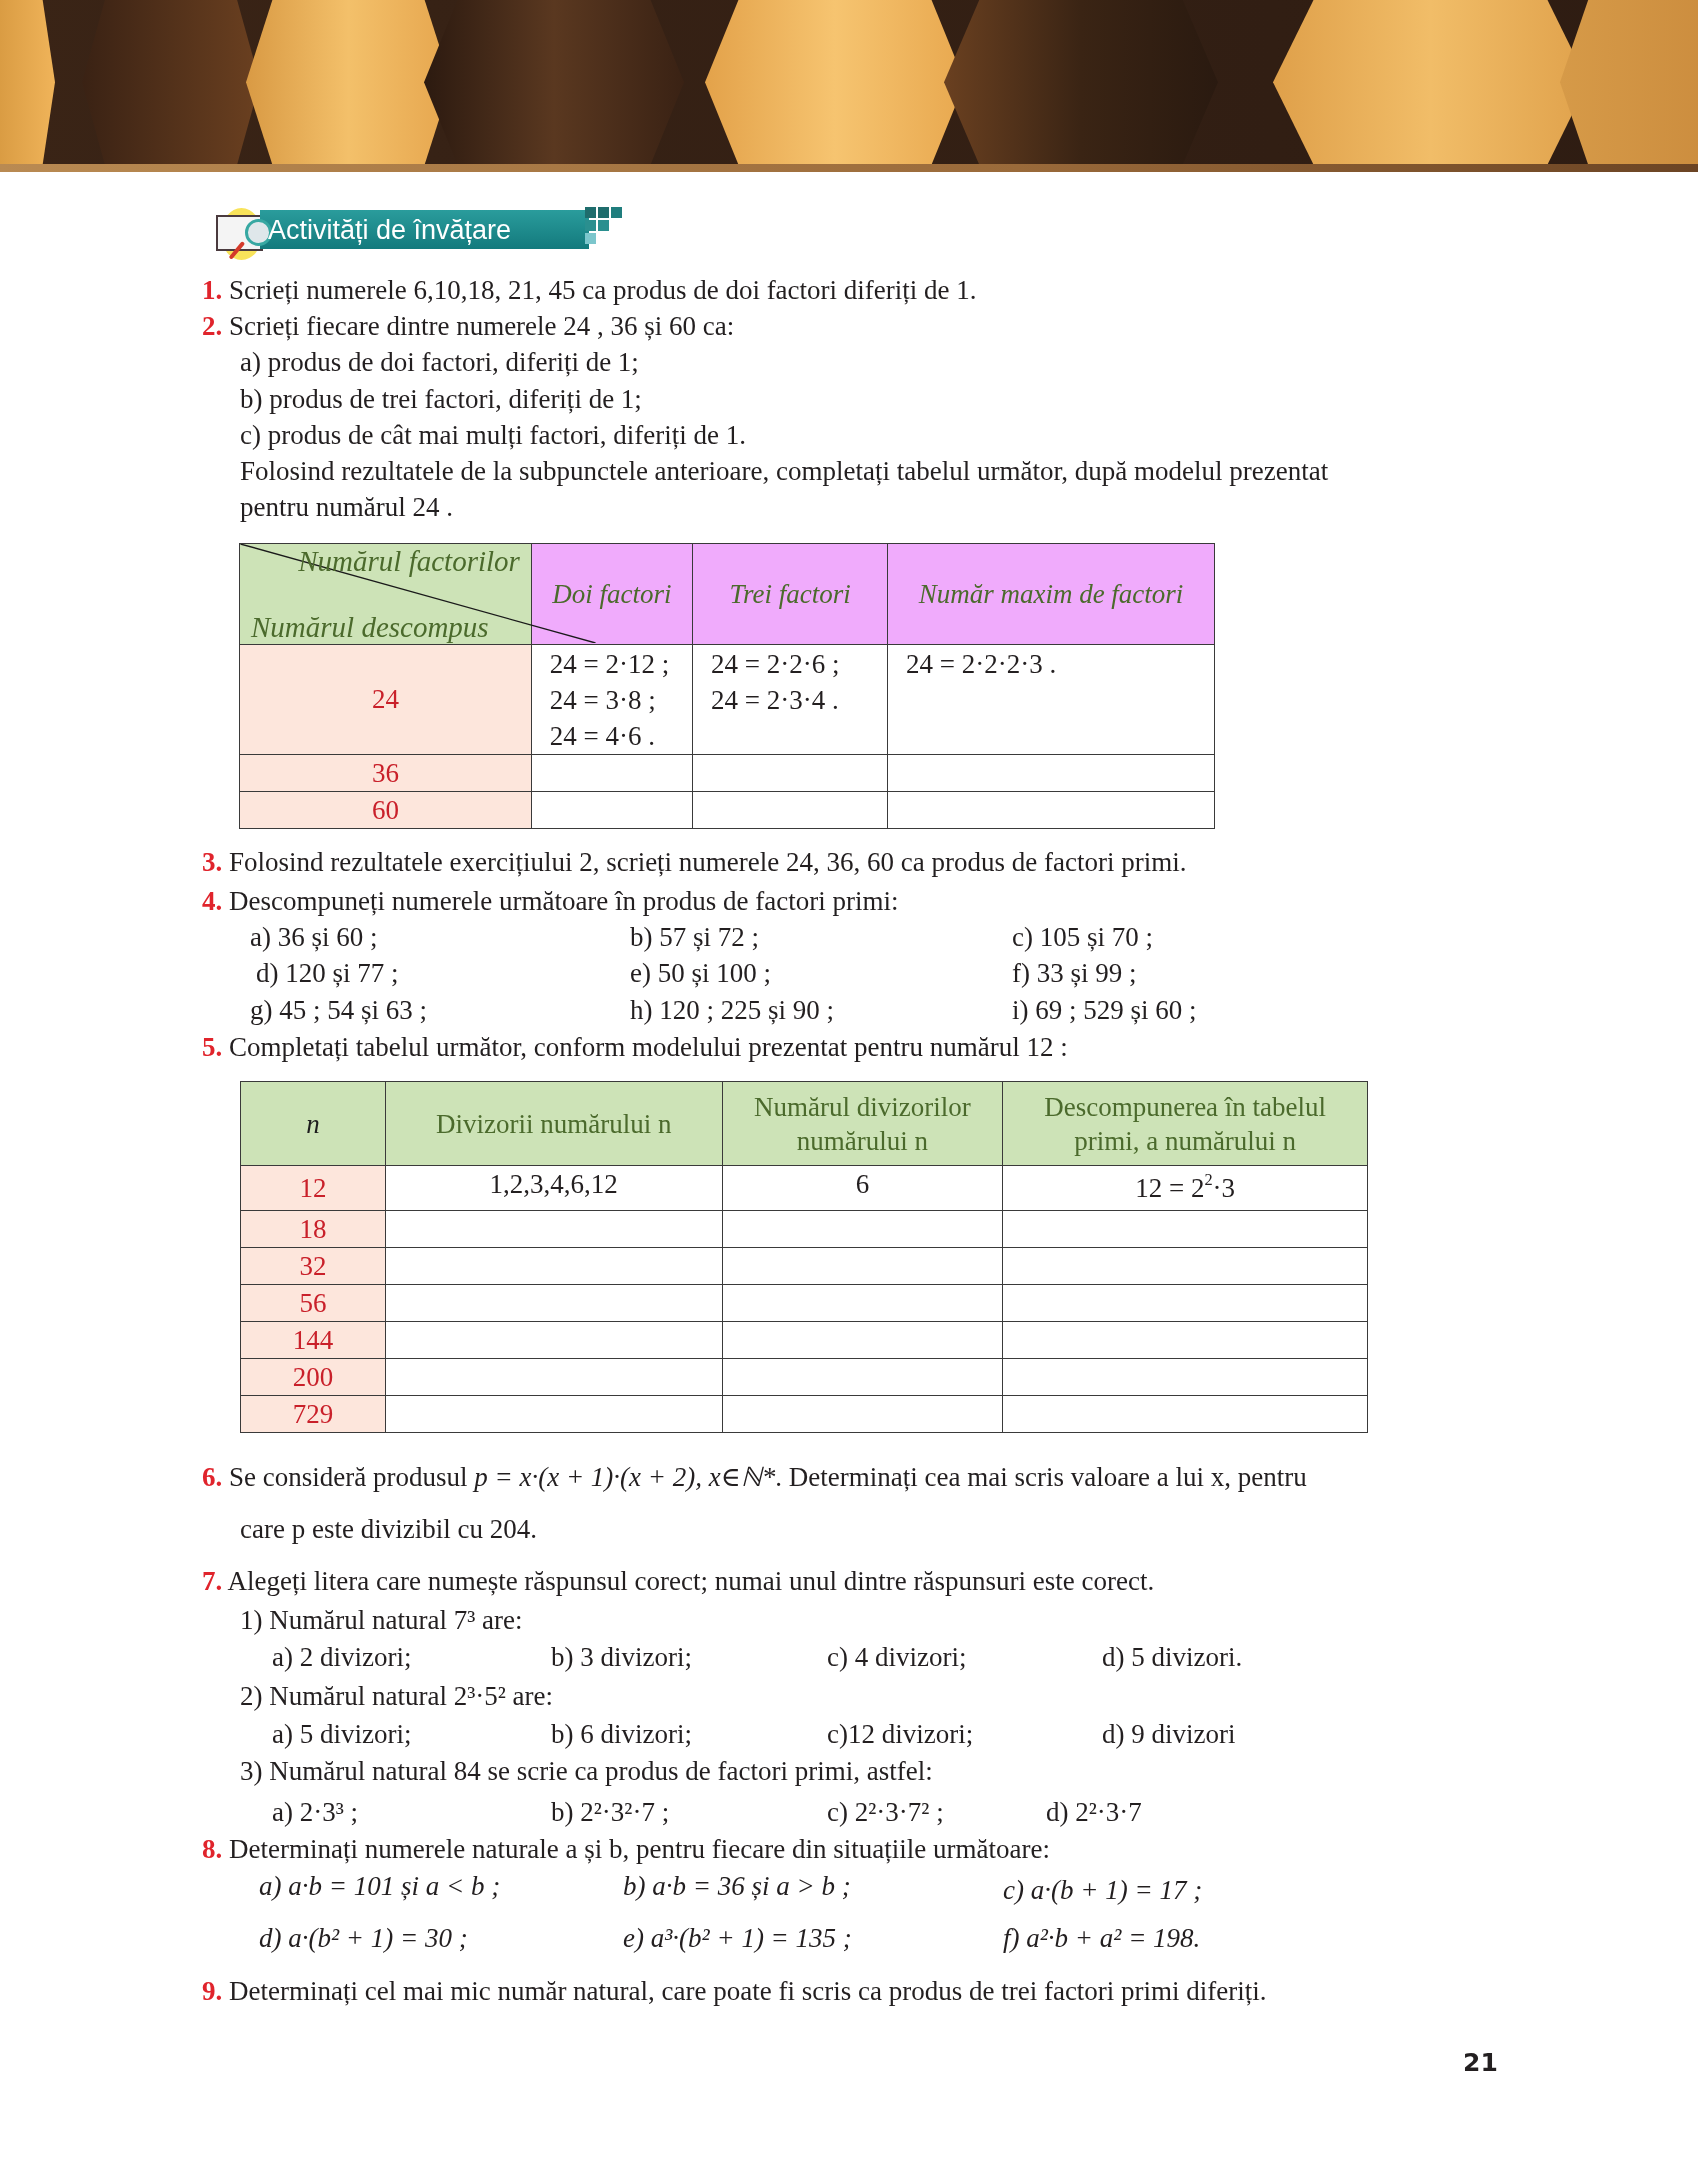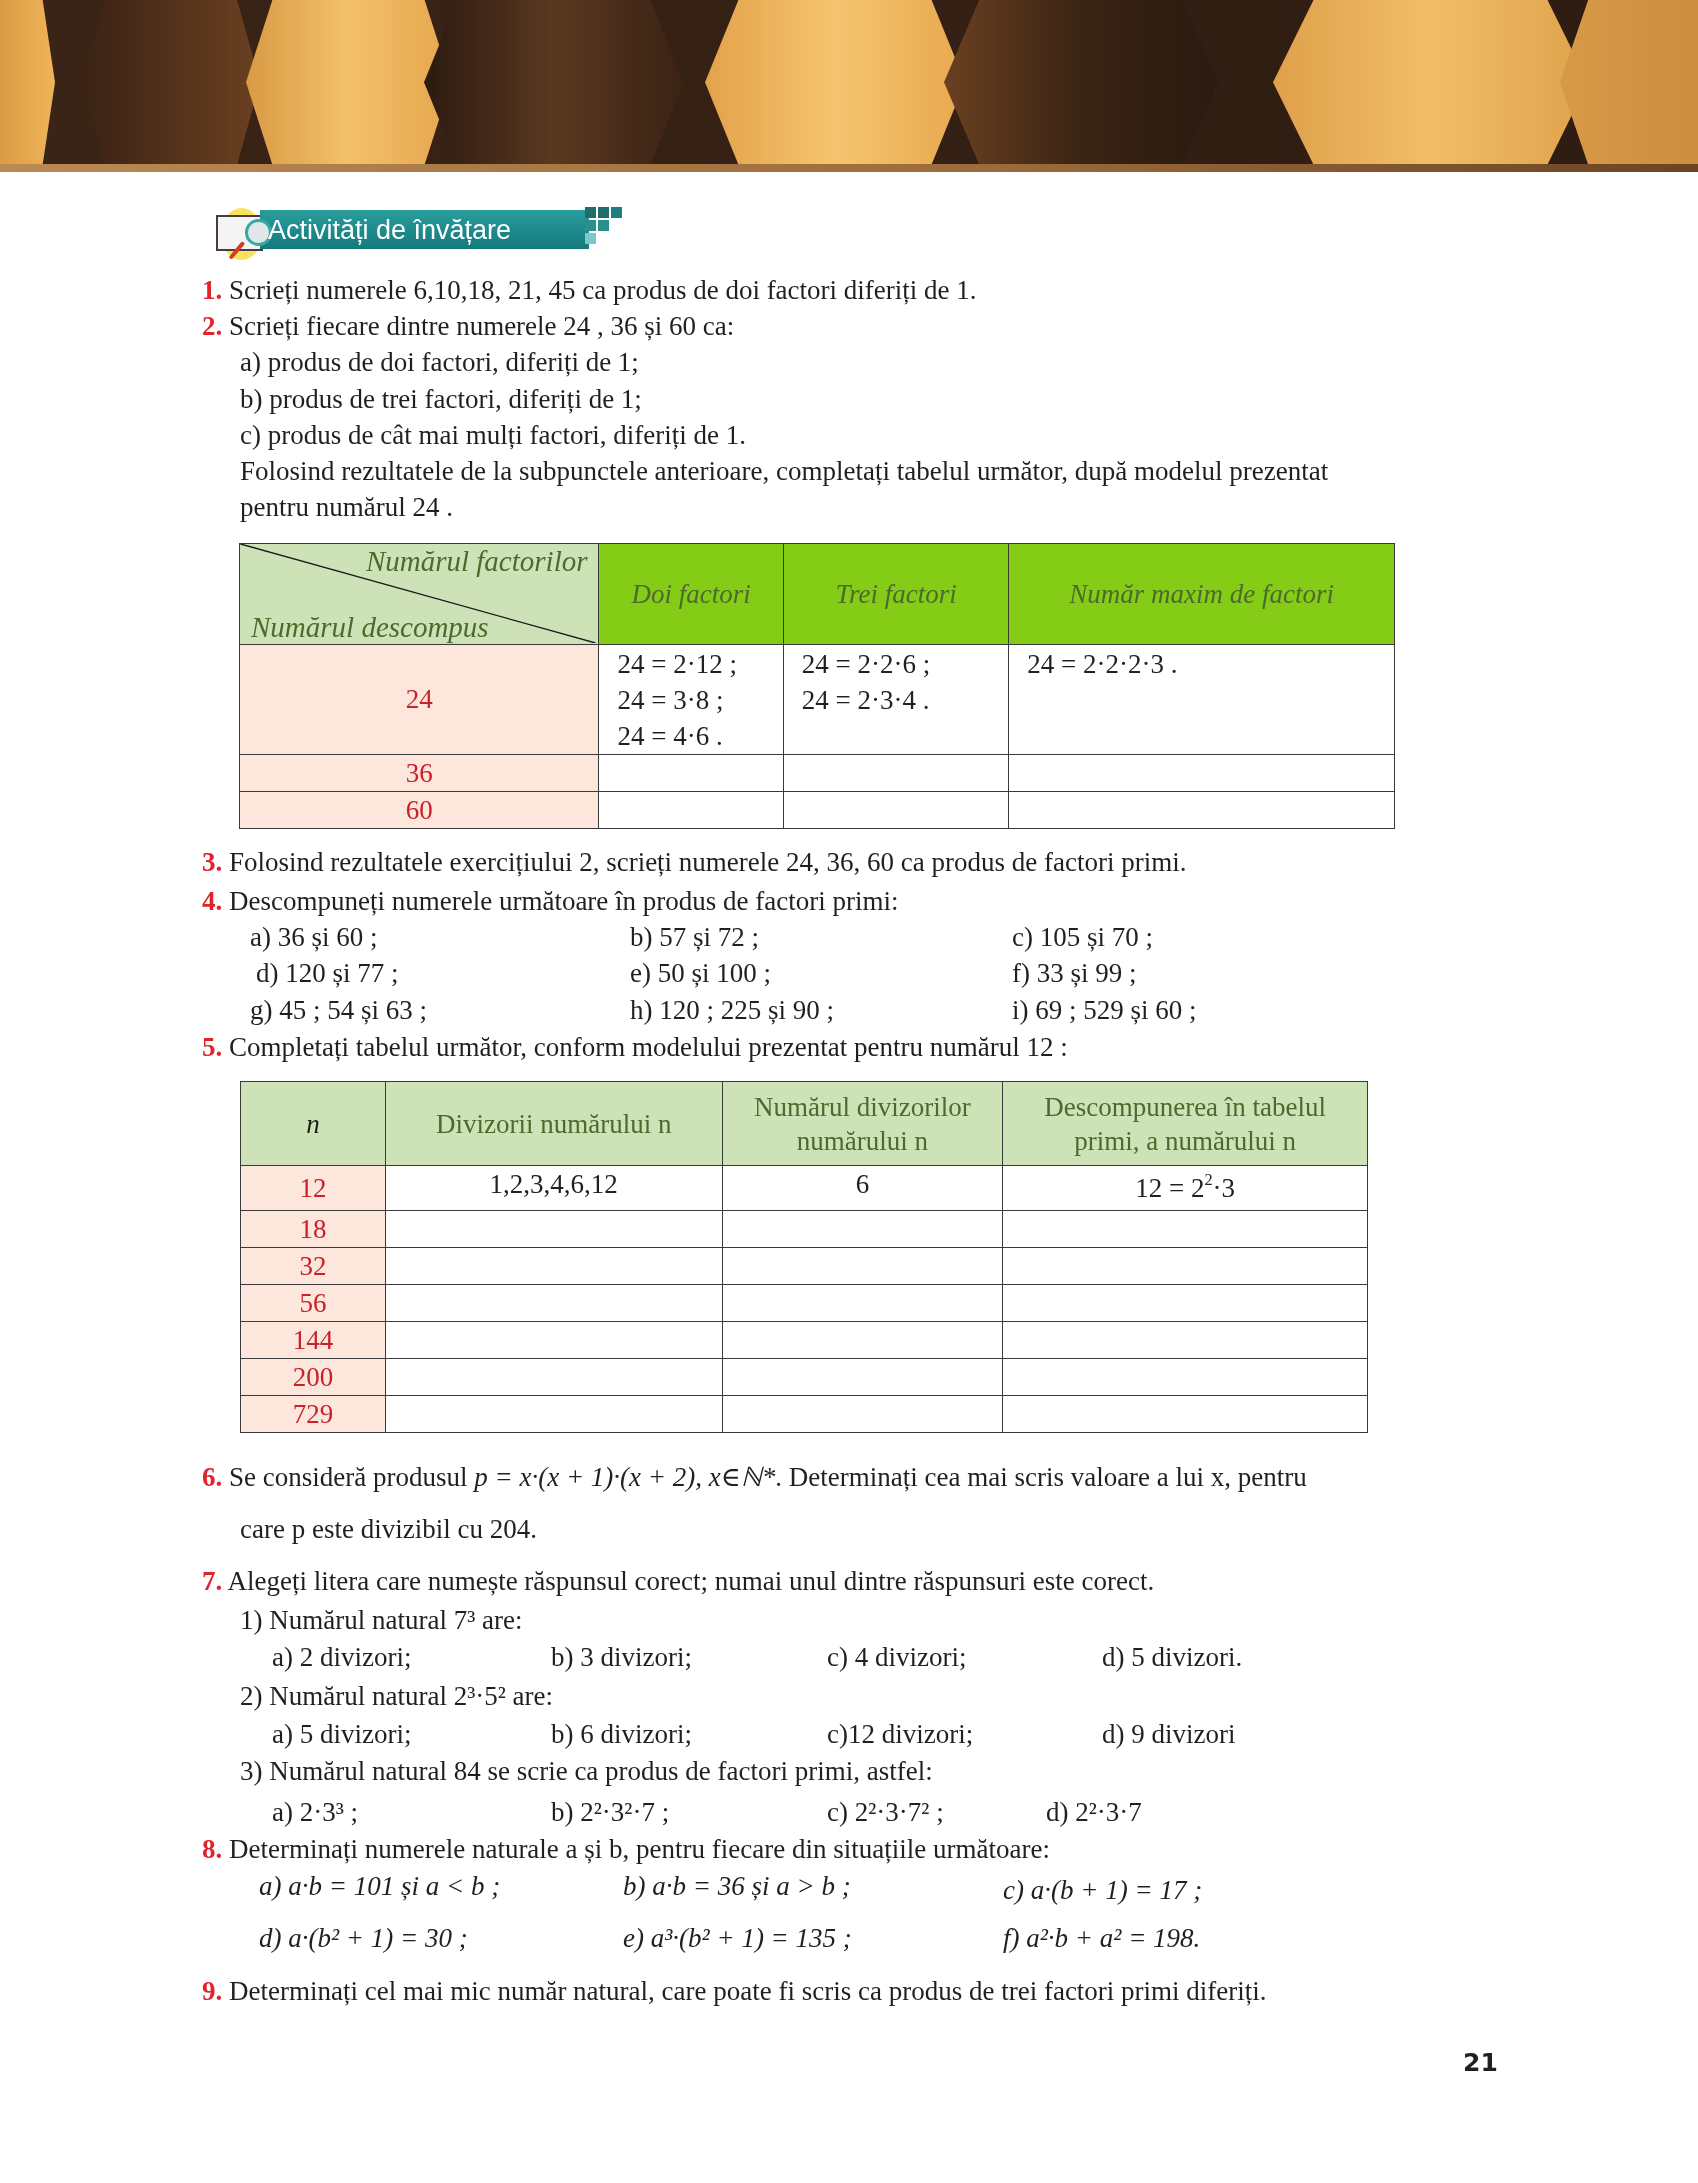--- a/index.html
+++ b/index.html
@@ -32,21 +32,21 @@
 
   
   .line { position:absolute; font-size:27px; line-height:33px; white-space:nowrap; }
   .num { color:#e0242c; font-weight:bold; font-family:"Liberation Serif", serif; }
   .it { font-style:italic; }
   sup { font-size:16.4px; line-height:0; vertical-align:12.3px; }
 
   
   table { border-collapse:collapse; position:absolute; }
   td { border:1.4px solid #3a3a3a; padding:0; font-size:27px; box-sizing:border-box; }
-  .hdr { background:#84cc16; color:#4b6a2c; font-style:italic; text-align:center; }
+  .hdr { background:#f0abfc; color:#4b6a2c; font-style:italic; text-align:center; }
   .hdr2 { background:#cde3b7; color:#4b6a2c; text-align:center; line-height:34px; }
   .rowlbl { background:#fde6dc; color:#c9202a; text-align:center; }
   .cell { background:#ffffff; vertical-align:top; }
   .diag { position:relative; background:#cde3b7; }
   .diag svg { position:absolute; left:0; top:0; }
 
   #page-number { left:1463px; top:2048px; font-family:"DejaVu Sans", sans-serif; font-weight:bold; font-size:25px; }
 </style>
 </head>
 <body>
@@ -86,21 +86,21 @@
 <div class="line" style="left:202px;top:310px;">
   <span class="num">2.</span>
   <span>Scrieți fiecare dintre numerele 24 , 36 și 60 ca:</span>
 </div>
 <div class="line" style="left:240px;top:346px;">a) produs de doi factori, diferiți de 1;</div>
 <div class="line" style="left:240px;top:383px;">b) produs de trei factori, diferiți de 1;</div>
 <div class="line" style="left:240px;top:419px;">c) produs de cât mai mulți factori, diferiți de 1.</div>
 <div class="line" style="left:240px;top:455px;">Folosind rezultatele de la subpunctele anterioare, completați tabelul următor, după modelul prezentat</div>
 <div class="line" style="left:240px;top:491px;">pentru numărul  24 .</div>
 
-<table style="left:239px;top:543px;width:1156px;">
+<table style="left:239px;top:543px;width:976px;">
   <colgroup>
       <col style="width:357px">
       <col style="width:183px">
       <col style="width:224px">
       <col style="width:383px">
     </colgroup>
   <tbody>
       <tr style="height:101px;">
     <td class="diag">
       <svg width="356" height="99" viewBox="0 0 520 145">

